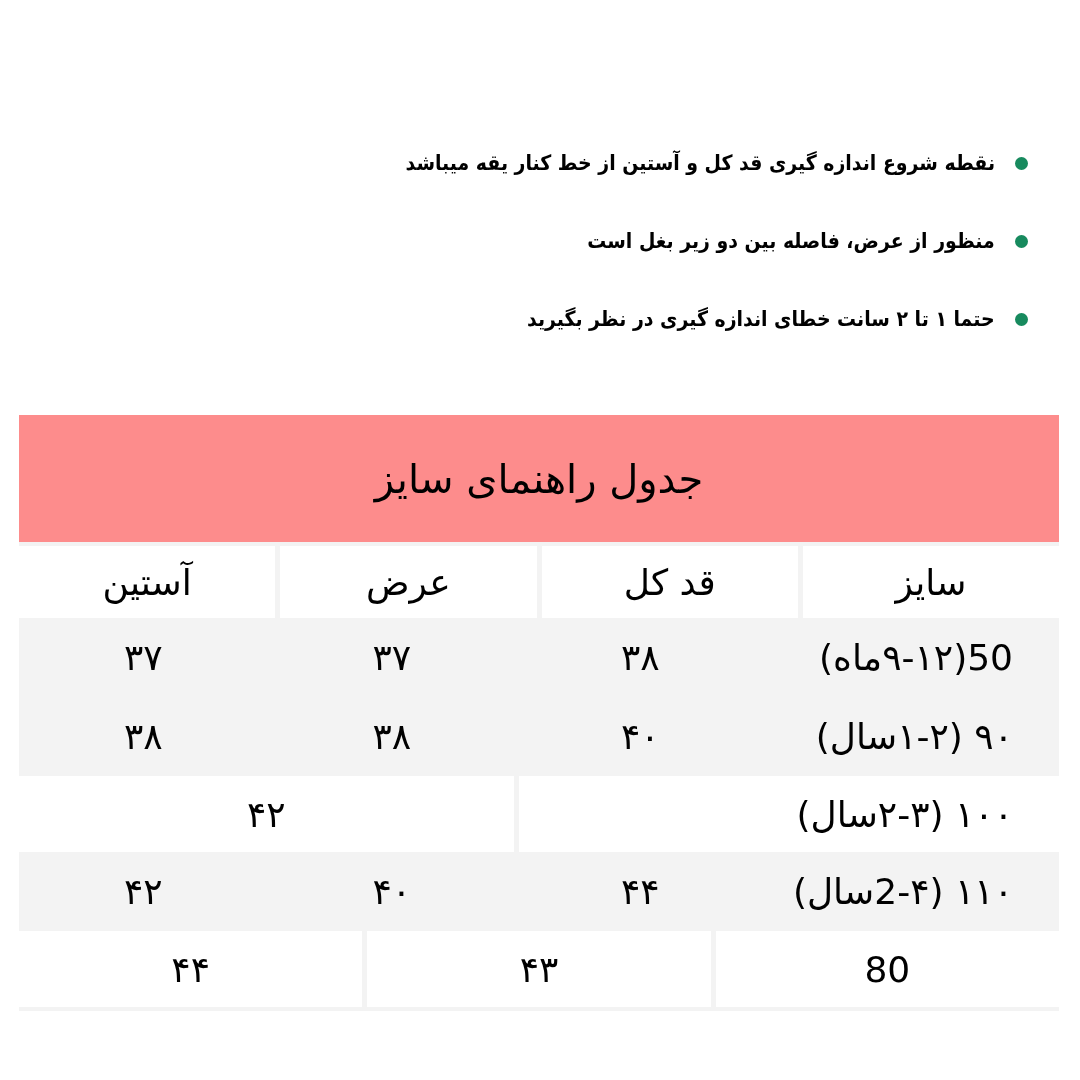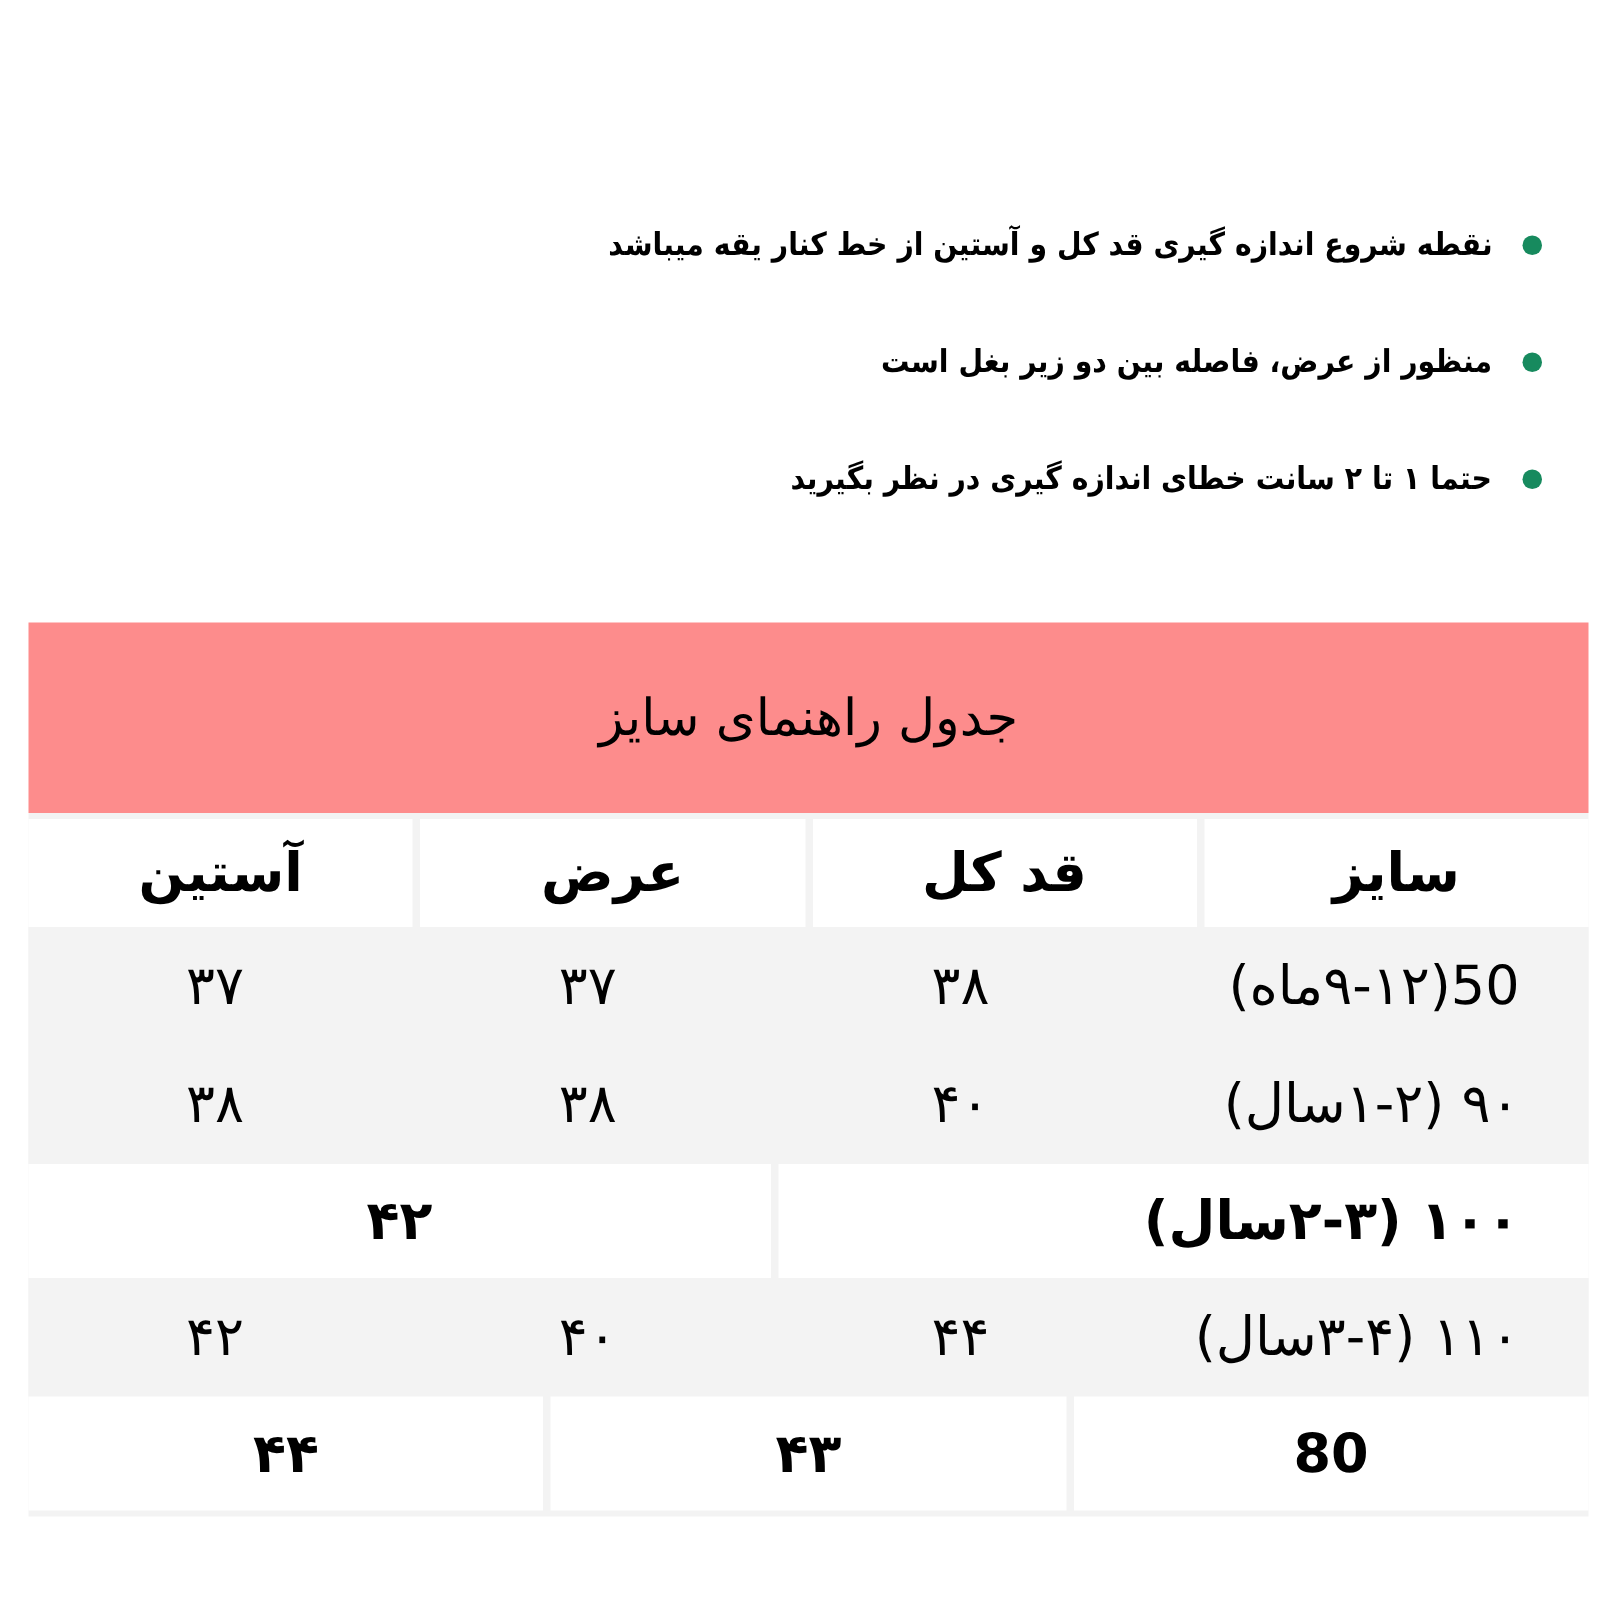--- a/index.html
+++ b/index.html
@@ -19,28 +19,28 @@
     font-family: "DejaVu Sans", sans-serif; font-weight: bold;
     font-size: 21px; letter-spacing: -0.5px; transform: scaleX(0.9); transform-origin: right center;
     white-space: nowrap;
   }
 
   .table-wrap { position: absolute; left: 19px; top: 415px; width: 1040px; }
   .title-bar {
     height: 127px; background: #fd8c8c;
     display: flex; align-items: center; justify-content: center;
   }
-  .title-bar .title { font-size: 34px; direction: rtl; padding-top: 0; }
+  .title-bar .title { font-size: 40px; direction: rtl; padding-top: 0; }
 
   .grid { background: #f3f3f3; padding: 4px 0 4px 0; }
   .row { display: flex; direction: rtl; height: 76px; }
   .row.gray { background: #f3f3f3; }
   .row.gray .cell { background: transparent; }
   .row.white { padding: 0 0; gap: 5px; }
-  .row.white .cell { background: #ffffff; font-weight: bold; }
+  .row.white .cell { background: #ffffff; }
   .cell {
     flex: 1 1 0; display: flex; align-items: center; justify-content: center;
     font-size: 36px; direction: rtl;
   }
   .row.head { height: 72px; }
   .row .cell.size { justify-content: flex-start; padding-right: 46px; font-size: 36px; text-align: right; }
   .row.head .cell.size { justify-content: center; padding-right: 0; }
   .row.r-gray-tall { height: 79px; }
 </style>
 </head>
@@ -82,21 +82,21 @@
       <div class="cell size">۹۰ (۱-۲سال)</div>
       <div class="cell">۴۰</div>
       <div class="cell">۳۸</div>
       <div class="cell">۳۸</div>
     </div>
     <div class="row white">
       <div class="cell size">۱۰۰ (۲-۳سال)</div>
       <div class="cell">۴۲</div>
     </div>
     <div class="row gray r-gray-tall">
-      <div class="cell size">۱۱۰ (۳-۴سال)</div>
+      <div class="cell size">۱۱۰ (2-۴سال)</div>
       <div class="cell">۴۴</div>
       <div class="cell">۴۰</div>
       <div class="cell">۴۲</div>
     </div>
     <div class="row white">
       <div class="cell">80</div>
       <div class="cell">۴۳</div>
       <div class="cell">۴۴</div>
     </div>
   </div>

